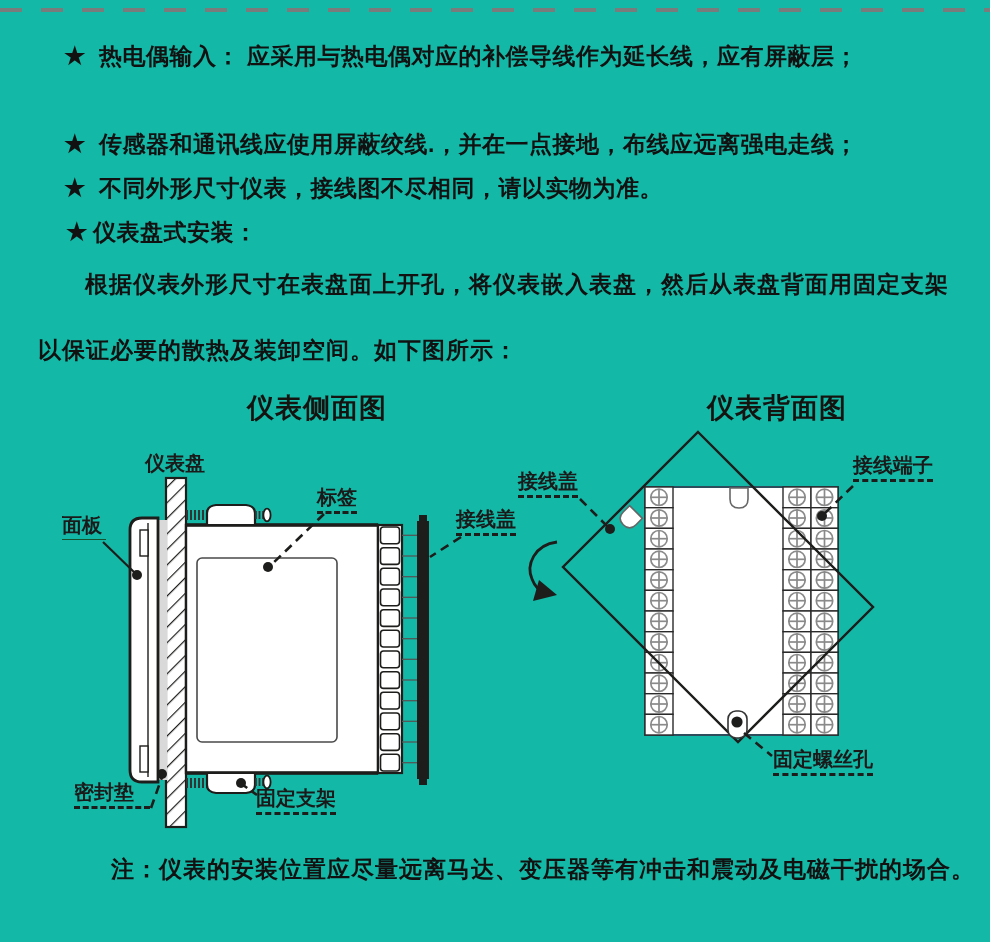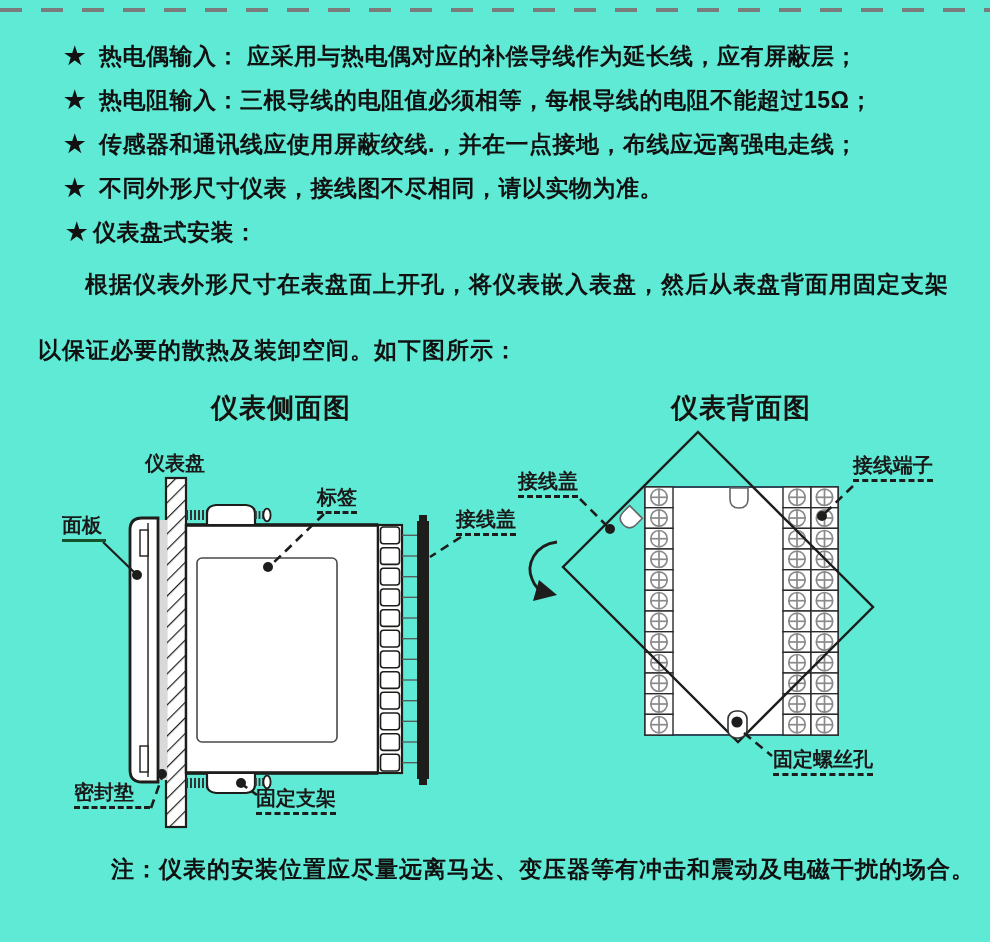--- a/index.html
+++ b/index.html
@@ -1,55 +1,52 @@
 <!DOCTYPE html>
 <html><head>
 <meta charset="utf-8">
 <style>
   html,body{margin:0;padding:0;}
   body{background:#e9e9ea;}
   #page{
     position:relative;width:990px;height:942px;margin:0 auto;
-    background:#5eead4;overflow:hidden;
+    background:#14b8a6;overflow:hidden;
     font-family:"Liberation Sans",sans-serif;color:#111;
   }
   .dashline{
     position:absolute;left:0;top:8px;width:990px;height:4px;
     background:repeating-linear-gradient(90deg,#7b7b7b 0 22px,transparent 22px 41px);
   }
   .brow{position:absolute;left:64px;white-space:nowrap;
     font-weight:700;font-size:23px;line-height:26px;letter-spacing:0.5px;}
   .brow .star{display:inline-block;margin-right:13px;font-size:24px;}
   .brow.tight{left:66px}
   .brow.tight .star{margin-right:5px;}
   .pline{position:absolute;left:38px;white-space:nowrap;
     font-weight:700;font-size:23px;line-height:27px;letter-spacing:1px;text-align:right;}
   .pline.indent{left:85px;}
   .note{position:absolute;left:63px;top:854px;white-space:nowrap;
     font-weight:700;font-size:23px;letter-spacing:1px;margin-left:48px;}
   .dtitle{position:absolute;font-family:"Liberation Serif",serif;
-    font-weight:700;font-size:27px;letter-spacing:1px;color:#151310;white-space:nowrap;}
+    font-weight:700;font-size:27px;letter-spacing:1px;color:#151310;white-space:nowrap;margin-left:36px;}
   .lbl{position:absolute;z-index:3;white-space:nowrap;
     font-weight:700;font-size:20px;line-height:22px;color:#1a1a1a;padding-bottom:3px;}
   .dash-u{border-bottom:3px dashed #1d1d1b;}
-  .solid-u{border-bottom:3px solid #14532d;}
+  .solid-u{border-bottom:1px solid #14532d;}
   #diagram-svg{position:absolute;left:0;top:0;z-index:1;}
 </style>
 </head>
 <body>
 
 <div id="page">
 
   <div class="dashline"></div>
 
   <div class="brow" style="top:43px">
     <span class="star">★</span><span>热电偶输入： 应采用与热电偶对应的补偿导线作为延长线，应有屏蔽层；</span>
-  </div>
-  <div class="brow" style="top:87px">
-    <span class="star">★</span><span>热电阻输入：三根导线的电阻值必须相等，每根导线的电阻不能超过15Ω；</span>
   </div>
   <div class="brow" style="top:131px">
     <span class="star">★</span><span>传感器和通讯线应使用屏蔽绞线.，并在一点接地，布线应远离强电走线；</span>
   </div>
   <div class="brow tight" style="top:219px">
     <span class="star">★</span><span>仪表盘式安装：</span>
   </div>
   <div class="brow" style="top:175px">
     <span class="star">★</span><span>不同外形尺寸仪表，接线图不尽相同，请以实物为准。</span>
   </div>

